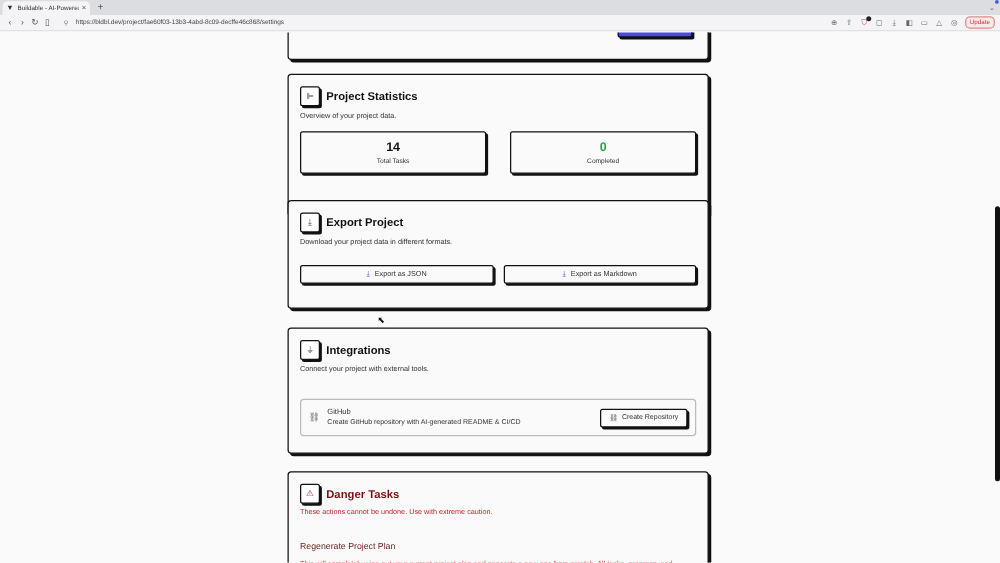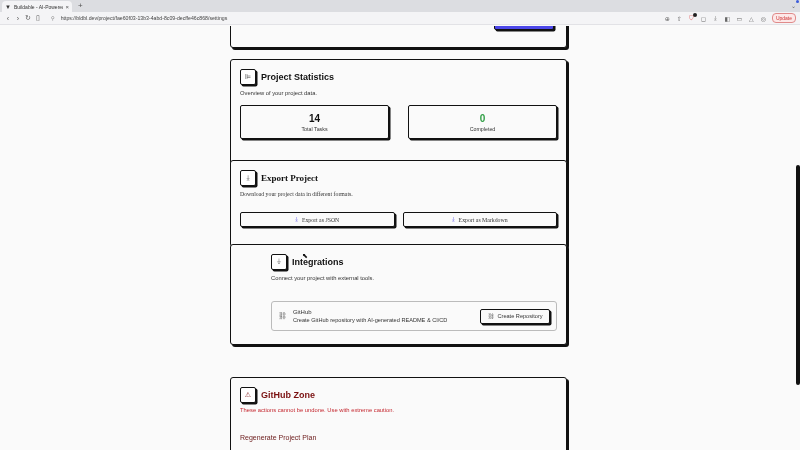--- a/index.html
+++ b/index.html
@@ -42,27 +42,27 @@
   .save-btn { position: absolute; right: 12px; top: -3px; width: 60px; height: 14px; background: #4c47e8; color: #fff; border: 1px solid #111; border-radius: 2px; box-shadow: 1.5px 1.5px 0 #111; font-size: 5.8px; display: flex; align-items: center; justify-content: center; gap: 3px; }
 
   
   .card-stats { top: 33px; height: 114px; }
   .stats-row { display: flex; gap: 19px; padding: 9px 9px 0 9px; align-items: flex-end; }
   .stat { flex: 1; height: 34px; border: 1px solid #111; border-radius: 2px; box-shadow: 1.5px 1.5px 0 #111; background: #fafafa; display: flex; flex-direction: column; align-items: center; justify-content: center; }
   .stat .val { font-size: 10px; font-weight: bold; }
   .stat .lbl { font-size: 5.3px; color: #333; margin-top: 2px; }
 
   
-  .card-export { top: 134px; height: 87px; font-family: Liberation Serif, serif; }
+  .card-export { top: 134px; height: 87px; }
   .export-row { display: flex; gap: 8px; padding: 15px 9px 0 9px; }
   .export-btn { flex: 1; height: 15px; border: 1px solid #111; border-radius: 2px; box-shadow: 1.5px 1.5px 0 #111; background: #fafafa; display: flex; align-items: center; justify-content: center; font-size: 5.8px; color: #333; gap: 4px; }
   .export-btn .dl { color: #4c47e8; font-size: 6px; }
 
   
-  .card-integ { top: 218px; height: 101px; padding-left: 31px; }
+  .card-integ { top: 236px; height: 101px; }
   .integ-box { margin: 20px 9px 0 9px; height: 30px; border: 1px solid #bbb; border-radius: 3px; display: flex; align-items: center; padding: 0 6px; }
   .integ-box .gh { font-size: 7px; color: #444; margin-right: 6px; }
   .integ-text { flex: 1; }
   .integ-name { font-size: 6px; color: #333; }
   .integ-desc { font-size: 5.6px; color: #333; margin-top: 2px; }
   .create-btn { width: 70px; height: 15px; border: 1px solid #111; border-radius: 2px; box-shadow: 1.5px 1.5px 0 #111; background: #fafafa; font-size: 5.6px; color: #333; display: flex; align-items: center; justify-content: center; gap: 3px; }
 
   
   .card-danger { top: 351px; height: 100px; }
   .card-danger .card-title { color: #7a1010; }
@@ -170,21 +170,21 @@
       <div class="create-btn">
         <span>⛓</span>
         <span>Create Repository</span>
       </div>
     </div>
   </div>
 
   <div class="card card-danger">
     <div class="card-head">
       <div class="card-icon">⚠</div>
-      <div class="card-title">GitHub Zone</div>
+      <div class="card-title">Danger Tasks</div>
     </div>
     <div class="danger-desc">These actions cannot be undone. Use with extreme caution.</div>
     <div class="danger-sub">Regenerate Project Plan</div>
     <div class="danger-text">This will completely wipe out your current project plan and generate a new one from scratch. All tasks, progress, and</div>
   </div>
 
   <span class="cursor">⬉</span>
 </div>
 
 <div class="scrollbar">

